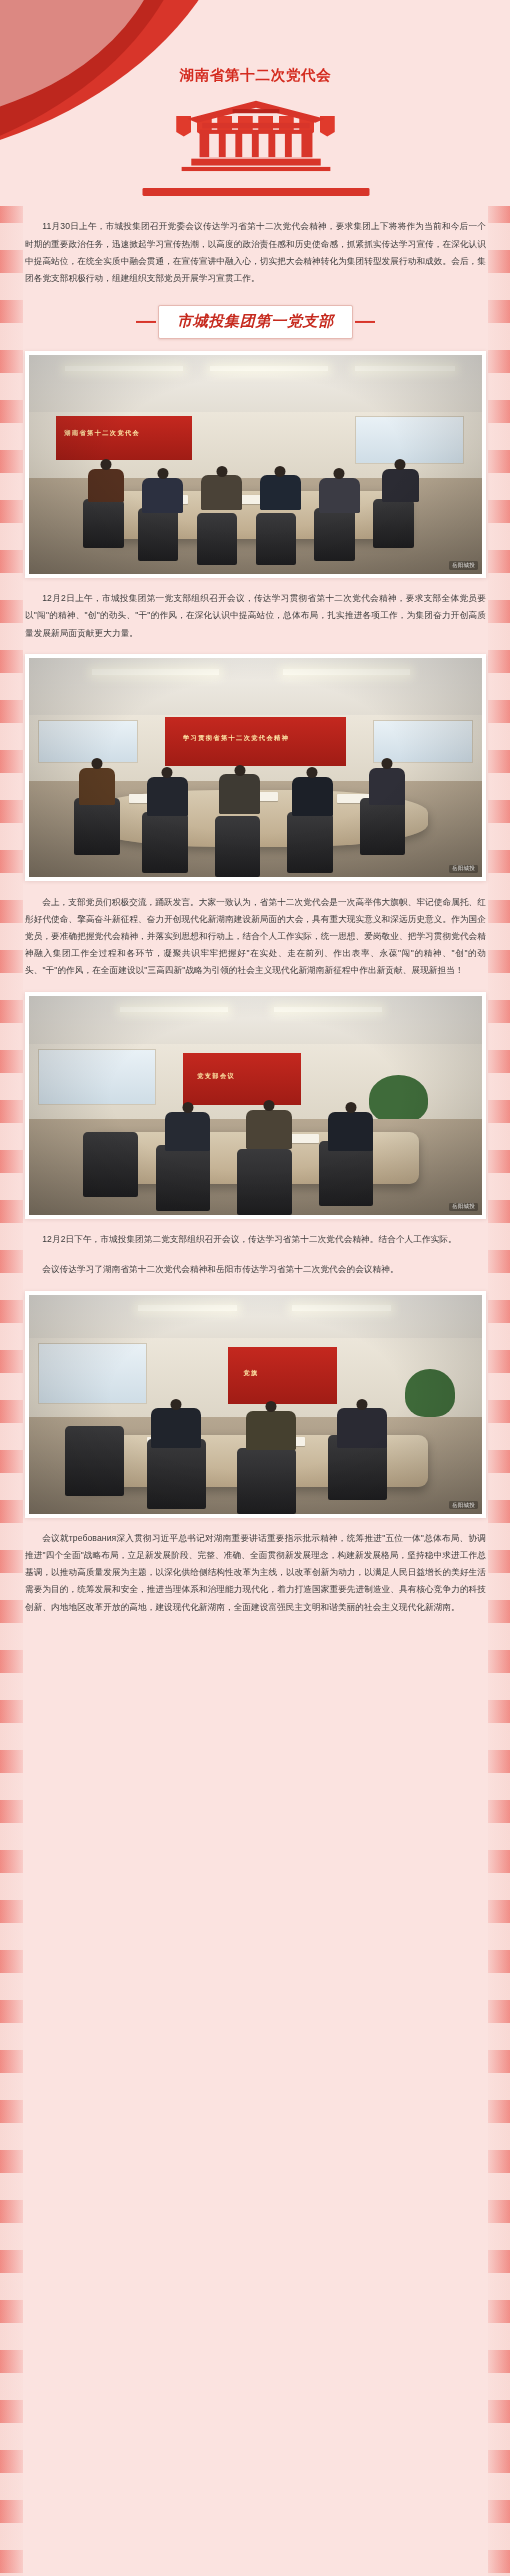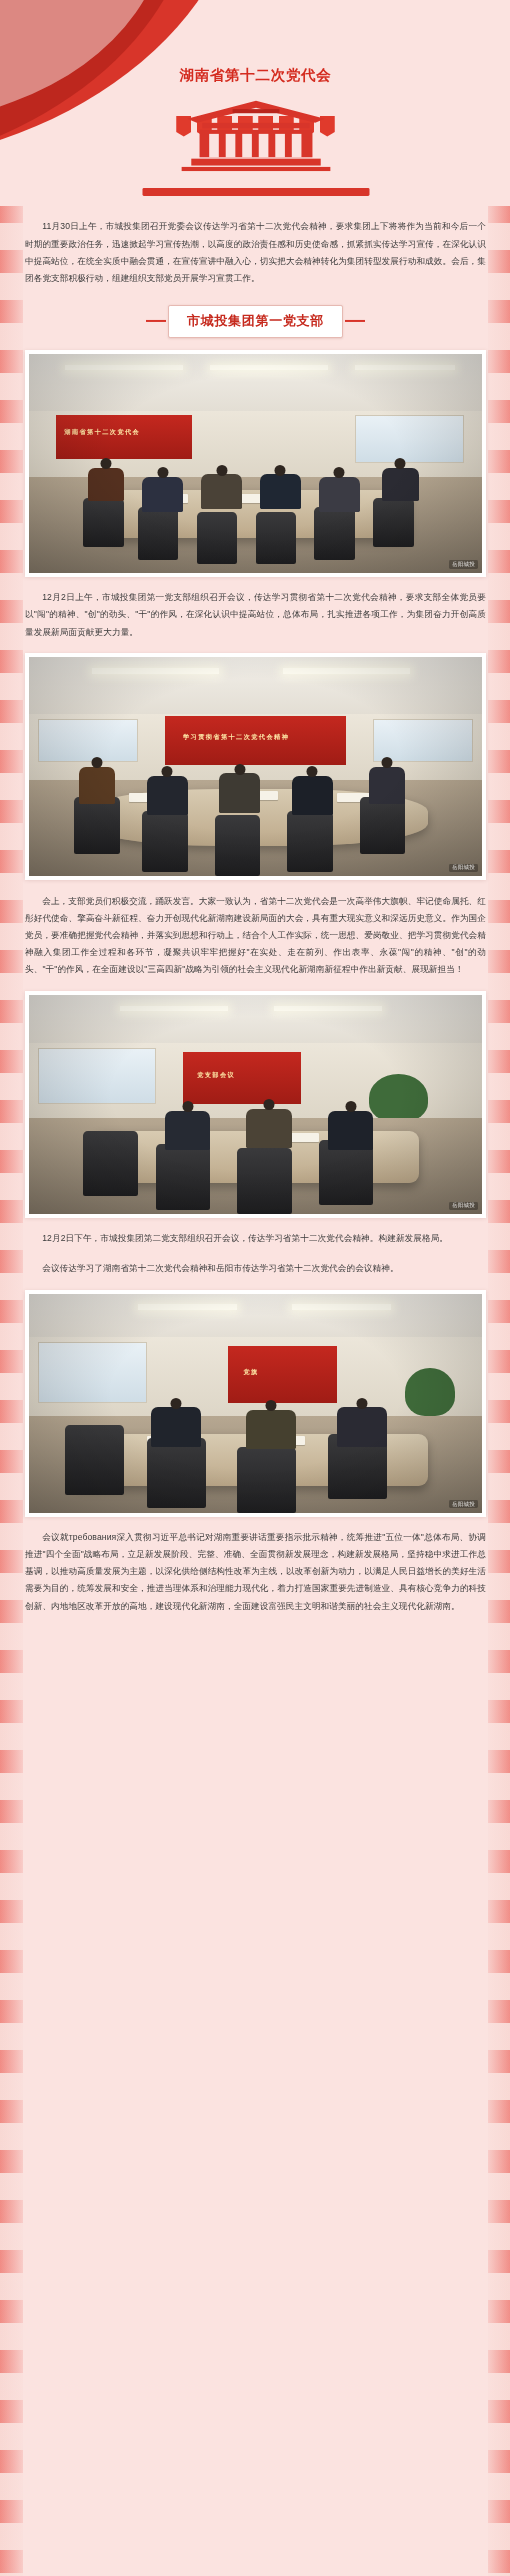--- a/index.html
+++ b/index.html
@@ -152,25 +152,26 @@
     display: flex;
     justify-content: center;
     margin: 18px 0 12.4px 0;
   }
   .plate {
     position: relative;
     background: #ffffff;
     border: 0.7px solid #e6b9b2;
     border-radius: 2.1px;
     padding: 6.2px 18px;
-    font-size: 13px;
+    font-size: 15px;
     font-weight: bold;
     color: #c62a1e;
     letter-spacing: 0.7px;
     box-shadow: 0 0.7px 2.1px rgba(150,60,50,.15);
+    font-style: italic;
   }
   .plate::before, .plate::after {
     content: "";
     position: absolute;
     top: 50%;
     width: 20.6px;
     height: 2.1px;
     background: #d8352a;
     transform: translateY(-50%);
   }
@@ -440,21 +441,21 @@
             <span class="head"></span>
           </div>
         <div class="person" style="left:66%;top:53%;width:10%;height:18%;background:#1e222a">
             <span class="head"></span>
           </div>
         <div class="vignette"></div>
       </div>
       <div class="stamp">岳阳城投</div>
     </div>
 
-    <p class="body">12月2日下午，市城投集团第二党支部组织召开会议，传达学习省第十二次党代会精神。构建新发展格局。</p>
+    <p class="body">12月2日下午，市城投集团第二党支部组织召开会议，传达学习省第十二次党代会精神。结合个人工作实际。</p>
     <p class="body">会议传达学习了湖南省第十二次党代会精神和岳阳市传达学习省第十二次党代会的会议精神。</p>
 
     <div class="photo">
       <div class="scene">
         <div class="ceiling" style="height:20%"></div>
         <div class="ceil-light" style="left:24%;width:22%"></div>
         <div class="ceil-light" style="left:58%;width:22%"></div>
         <div class="wall" style="top:20%;height:36%"></div>
         <div class="redwall" style="left:44%;top:24%;width:24%;height:26%;">
           <div class="wtext" style="left:14%;top:38%">党旗</div>

